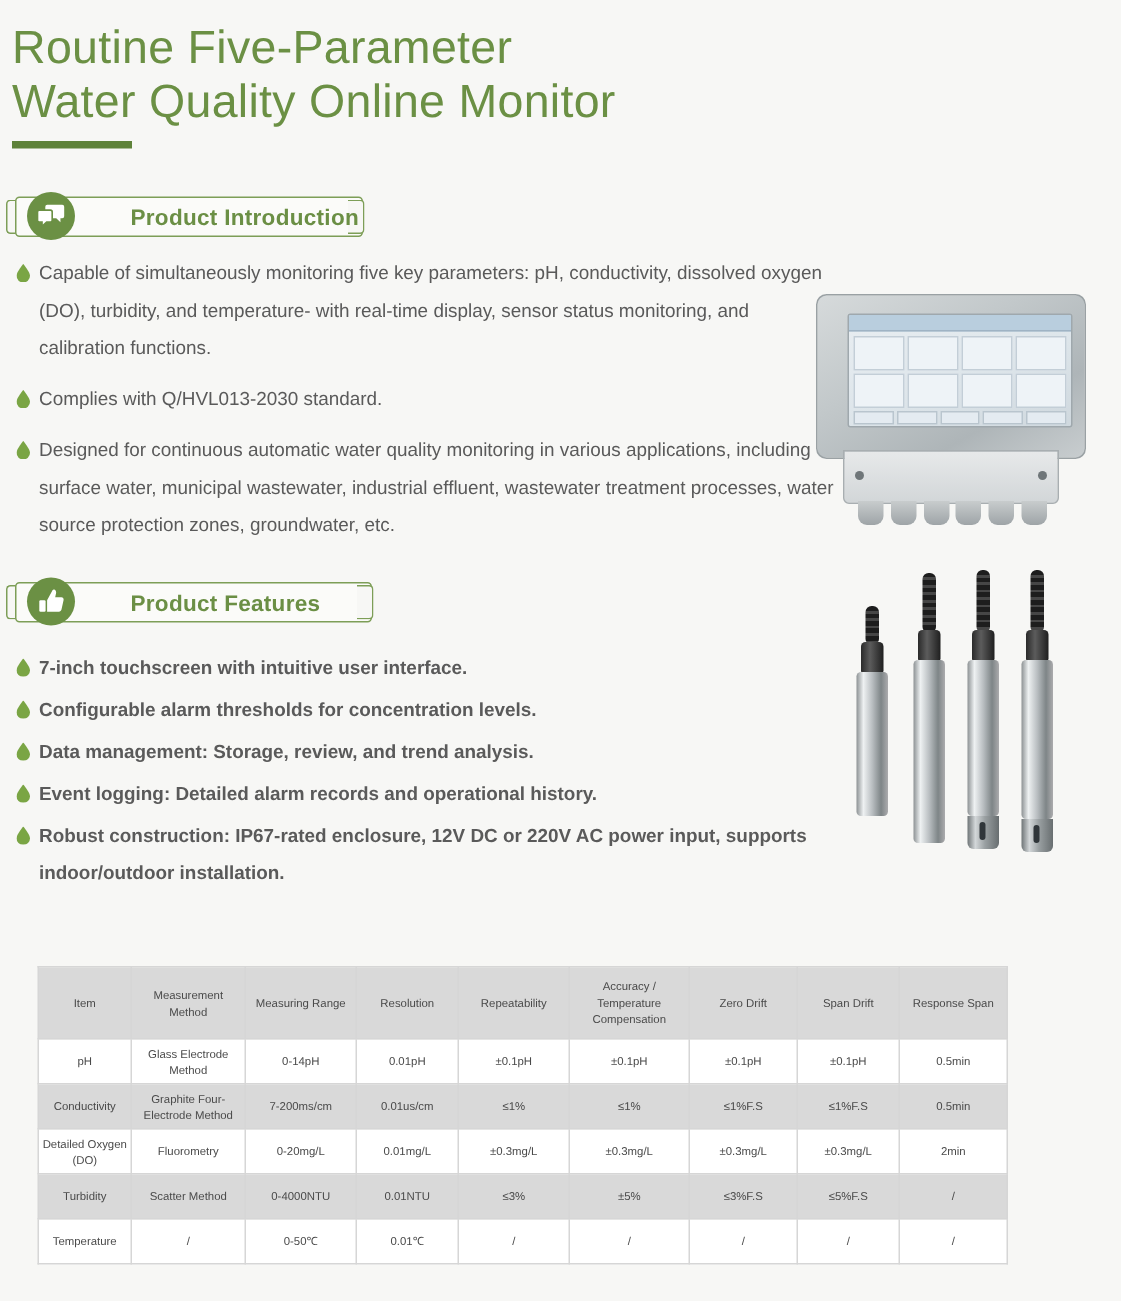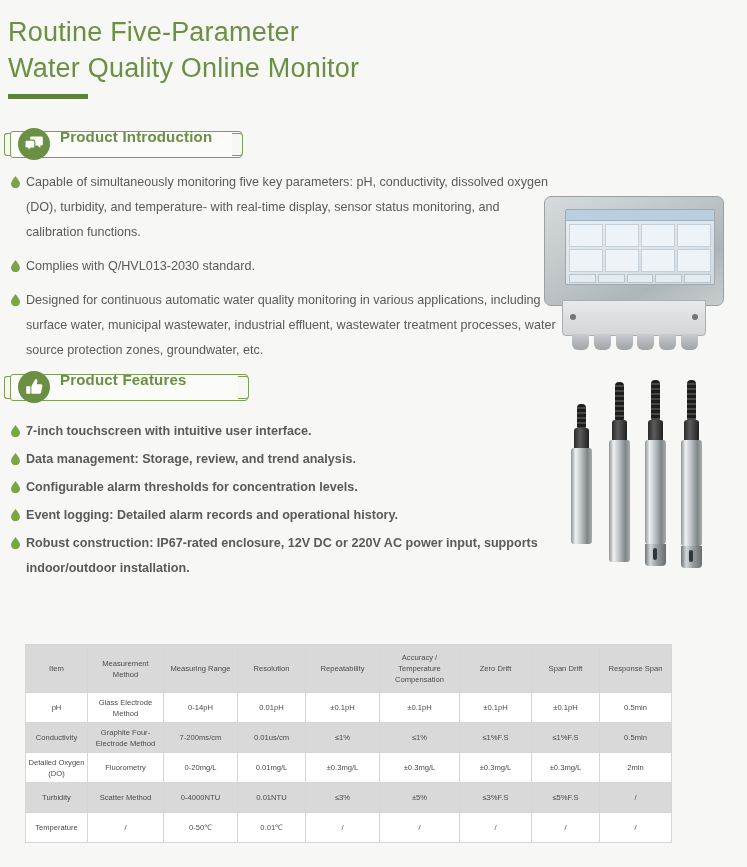--- a/index.html
+++ b/index.html
@@ -15,41 +15,42 @@
     background: #f7f7f5;
     position: relative;
     color: #4a4a4a;
   }
 
   
   .title-block {
     padding: 14px 0 0 8px;
   }
   .title-line {
-    font-size: 27px;
+    font-size: 31px;
     line-height: 36px;
     color: #6b9044;
     font-weight: 400;
     letter-spacing: .2px;
     white-space: nowrap;
   }
   .title-rule {
     width: 80px;
     height: 5px;
     background: #5e8239;
     margin-top: 8px;
   }
 
   
   .section-banner {
     position: relative;
     height: 34px;
     margin: 0 0 0 4px;
     display: flex;
-    align-items: flex-start;
+    align-items: center;
+    padding-left: 27px;
   }
   .banner-ribbon {
     position: absolute;
     left: 6px;
     top: 3px;
     height: 27px;
     border: 1.6px solid #7d9e57;
     border-radius: 3px;
     background: #fbfbf9;
   }
@@ -108,21 +109,21 @@
     left: 11px;
     top: 6px;
     width: 9px;
     height: 12px;
   }
 
   #intro-section { position: absolute; left: 0; top: 128px; width: 560px; }
   #intro-list { margin-top: 8px; }
   #intro-list .bullet-item { margin-bottom: 9px; }
 
-  #features-section { position: absolute; left: 0; top: 371px; width: 560px; }
+  #features-section { position: absolute; left: 0; top: 385px; width: 560px; }
   #features-list { margin-top: 14px; }
   #features-list .bullet-item { margin-bottom: 3px; font-weight: bold; }
 
   #tech-section { position: absolute; left: 0; top: 622px; width: 747px; }
 
   
   .param-table {
     margin: 22px 0 0 25px;
     width: 647px;
     border-collapse: collapse;
@@ -287,27 +288,27 @@
     <li class="bullet-item">
       <svg class="drop-icon" viewBox="0 0 9 12">
           <path d="M4.5 0C4.5 0 0 5.4 0 7.8A4.5 4.5 0 0 0 9 7.8C9 5.4 4.5 0 4.5 0z" fill="#7aa544"></path>
         </svg>
       <span>7-inch touchscreen with intuitive user interface.</span>
     </li>
     <li class="bullet-item">
       <svg class="drop-icon" viewBox="0 0 9 12">
           <path d="M4.5 0C4.5 0 0 5.4 0 7.8A4.5 4.5 0 0 0 9 7.8C9 5.4 4.5 0 4.5 0z" fill="#7aa544"></path>
         </svg>
+      <span>Configurable alarm thresholds for concentration levels.</span>
+    </li>
+    <li class="bullet-item">
+      <svg class="drop-icon" viewBox="0 0 9 12">
+          <path d="M4.5 0C4.5 0 0 5.4 0 7.8A4.5 4.5 0 0 0 9 7.8C9 5.4 4.5 0 4.5 0z" fill="#7aa544"></path>
+        </svg>
       <span>Data management: Storage, review, and trend analysis.</span>
-    </li>
-    <li class="bullet-item">
-      <svg class="drop-icon" viewBox="0 0 9 12">
-          <path d="M4.5 0C4.5 0 0 5.4 0 7.8A4.5 4.5 0 0 0 9 7.8C9 5.4 4.5 0 4.5 0z" fill="#7aa544"></path>
-        </svg>
-      <span>Configurable alarm thresholds for concentration levels.</span>
     </li>
     <li class="bullet-item">
       <svg class="drop-icon" viewBox="0 0 9 12">
           <path d="M4.5 0C4.5 0 0 5.4 0 7.8A4.5 4.5 0 0 0 9 7.8C9 5.4 4.5 0 4.5 0z" fill="#7aa544"></path>
         </svg>
       <span>Event logging: Detailed alarm records and operational history.</span>
     </li>
     <li class="bullet-item">
       <svg class="drop-icon" viewBox="0 0 9 12">
           <path d="M4.5 0C4.5 0 0 5.4 0 7.8A4.5 4.5 0 0 0 9 7.8C9 5.4 4.5 0 4.5 0z" fill="#7aa544"></path>

